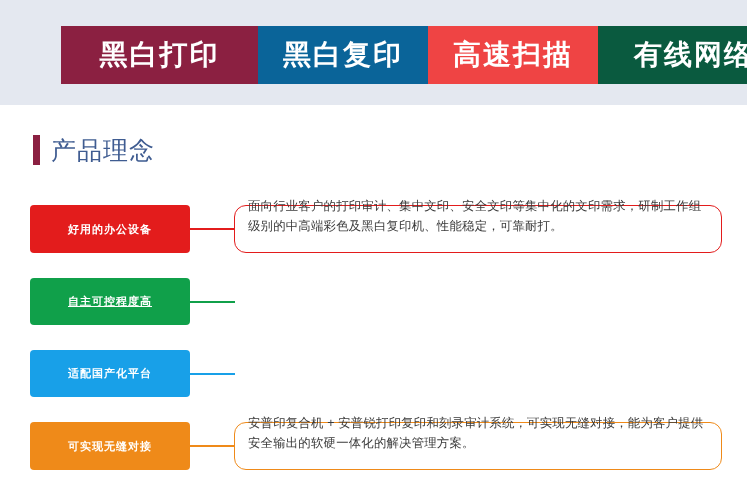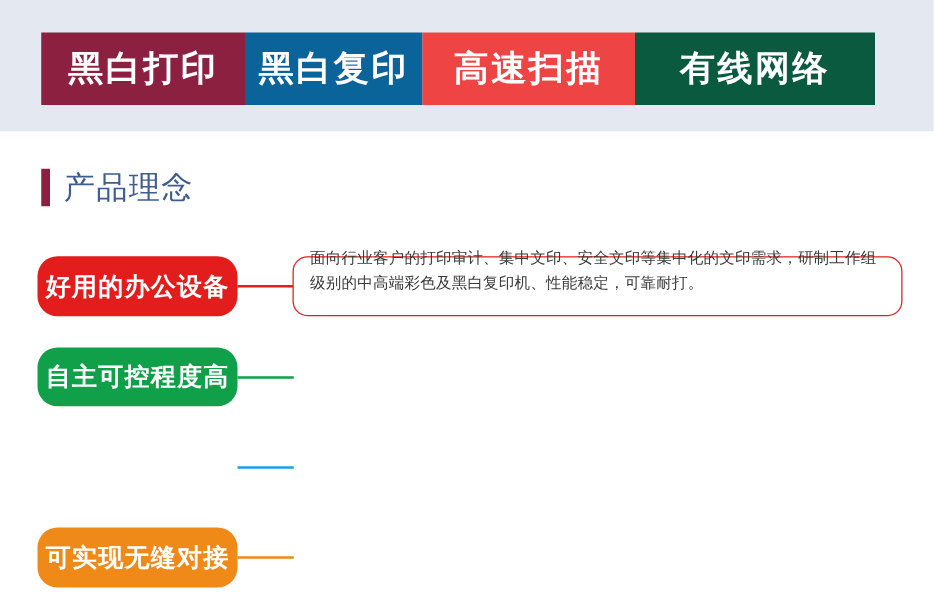--- a/index.html
+++ b/index.html
@@ -36,22 +36,22 @@
     display: flex;
     align-items: center;
     justify-content: center;
     color: #ffffff;
     font-size: 28px;
     font-weight: bold;
     letter-spacing: 2px;
     line-height: 1;
     box-sizing: border-box;
   }
-  .banner-cell.c0 { width: 163px; background: #8b2041; }
-  .banner-cell.c1 { width: 142px; background: #0a6499; }
+  .banner-cell.c0 { width: 197px; background: #8b2041; margin-left: 28px; }
+  .banner-cell.c1 { width: 170px; background: #0a6499; }
   .banner-cell.c2 { width: 170px; background: #ef4444; }
   .banner-cell.c3 { width: 192px; background: #0a5a3f; }
 
   
   .section-title {
     position: absolute;
     left: 33px;
     top: 133px;
     display: flex;
     align-items: center;
@@ -89,26 +89,26 @@
   .row.r1 { top: 278px; height: 47px; }
   .row.r2 { top: 350px; height: 47px; }
   .row.r3 { top: 422px; }
 
   .row-label {
     position: absolute;
     left: 30px;
     top: 0;
     width: 160px;
     height: 100%;
-    border-radius: 16px;
+    border-radius: 4px;
     display: flex;
     align-items: center;
     justify-content: center;
     color: #ffffff;
-    font-size: 20px;
+    font-size: 11px;
     font-weight: bold;
     letter-spacing: 1px;
     box-sizing: border-box;
   }
   .row-connector {
     position: absolute;
     left: 190px;
     top: 50%;
     width: 45px;
     height: 2px;
@@ -134,21 +134,21 @@
     font-size: 12.4px;
     line-height: 1.62;
     letter-spacing: 0.2px;
   }
 
   
   .row.r0 .row-label      { background: #e31c1c; }
   .row.r0 .row-connector  { background: #e31c1c; }
   .row.r0 .row-box        { border-color: #e31c1c; }
 
-  .row.r1 .row-label      { background: #10a04a; }
+  .row.r1 .row-label      { background: #10a04a; text-decoration: underline; }
   .row.r1 .row-connector  { background: #10a04a; }
   .row.r1 .row-box        { border-color: #10a04a; }
 
   .row.r2 .row-label      { background: #18a0e8; }
   .row.r2 .row-connector  { background: #18a0e8; }
   .row.r2 .row-box        { border-color: #18a0e8; }
 
   .row.r3 .row-label      { background: #ef8a19; }
   .row.r3 .row-connector  { background: #ef8a19; }
   .row.r3 .row-box        { border-color: #ef8a19; }
@@ -179,21 +179,25 @@
       <span class="row-box-text">面向行业客户的打印审计、集中文印、安全文印等集中化的文印需求，研制工作组级别的中高端彩色及黑白复印机、性能稳定，可靠耐打。</span>
     </div>
   </div>
 
   <div class="row r1">
     <div class="row-label">自主可控程度高</div>
     <div class="row-connector"></div>
   </div>
 
   <div class="row r2">
+    <div class="row-label">适配国产化平台</div>
     <div class="row-connector"></div>
   </div>
 
   <div class="row r3">
     <div class="row-label">可实现无缝对接</div>
     <div class="row-connector"></div>
+    <div class="row-box">
+      <span class="row-box-text">安普印复合机 + 安普锐打印复印和刻录审计系统，可实现无缝对接，能为客户提供安全输出的软硬一体化的解决管理方案。</span>
+    </div>
   </div>
 
 </div>
 
 </body></html>

